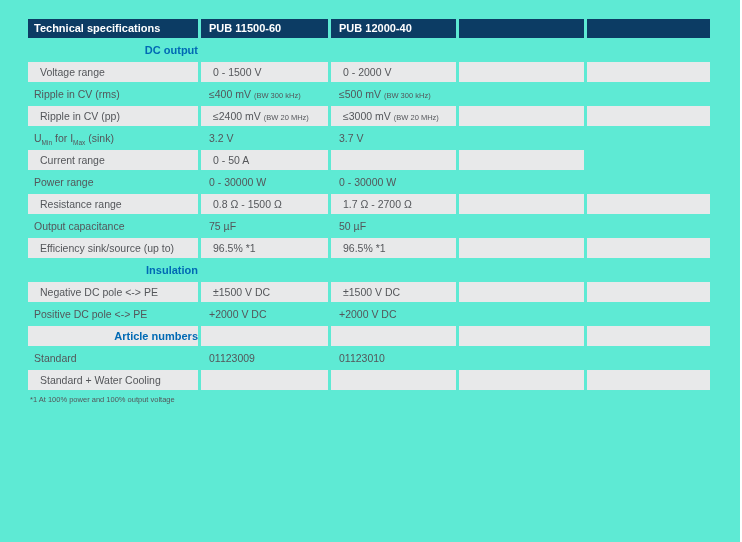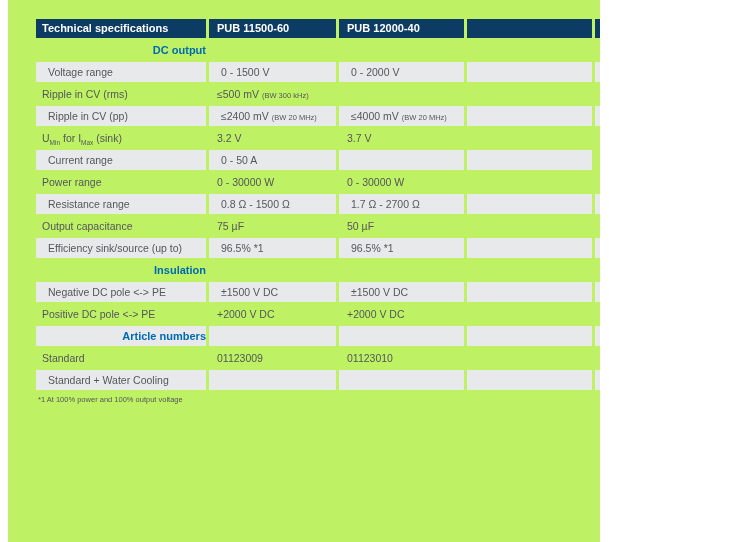--- a/index.html
+++ b/index.html
@@ -3,25 +3,24 @@
 <meta charset="utf-8">
 <style>
   html, body {
     margin: 0;
     padding: 0;
     background: #ffffff;
     font-family: "Liberation Sans", sans-serif;
   }
   .page {
     position: relative;
-    width: 592px;
+    width: 740px;
     height: 542px;
-    background: #bef264;
+    background: #5eead4;
     overflow: hidden;
-    margin-left: 8px;
   }
   .spec-table {
     position: absolute;
     left: 28px;
     top: 19px;
     display: flex;
     flex-direction: column;
     gap: 2px;
   }
   .row {
@@ -96,29 +95,30 @@
     <div class="row gray">
       <div class="cell c1">Voltage range</div>
       <div class="cell">0 - 1500 V</div>
       <div class="cell">0 - 2000 V</div>
       <div class="cell"></div>
       <div class="cell"></div>
     </div>
 
     <div class="row">
       <div class="cell c1">Ripple in CV (rms)</div>
+      <div class="cell"><span>≤400 mV</span><span class="note">(BW 300 kHz)</span></div>
       <div class="cell"><span>≤500 mV</span><span class="note">(BW 300 kHz)</span></div>
       <div class="cell"></div>
       <div class="cell"></div>
     </div>
 
     <div class="row gray">
       <div class="cell c1">Ripple in CV (pp)</div>
       <div class="cell"><span>≤2400 mV</span><span class="note">(BW 20 MHz)</span></div>
-      <div class="cell"><span>≤4000 mV</span><span class="note">(BW 20 MHz)</span></div>
+      <div class="cell"><span>≤3000 mV</span><span class="note">(BW 20 MHz)</span></div>
       <div class="cell"></div>
       <div class="cell"></div>
     </div>
 
     <div class="row">
       <div class="cell c1"><span>U</span><sub>Min</sub><span> for I</span><sub>Max</sub><span> (sink)</span></div>
       <div class="cell">3.2 V</div>
       <div class="cell">3.7 V</div>
       <div class="cell"></div>
       <div class="cell"></div>

